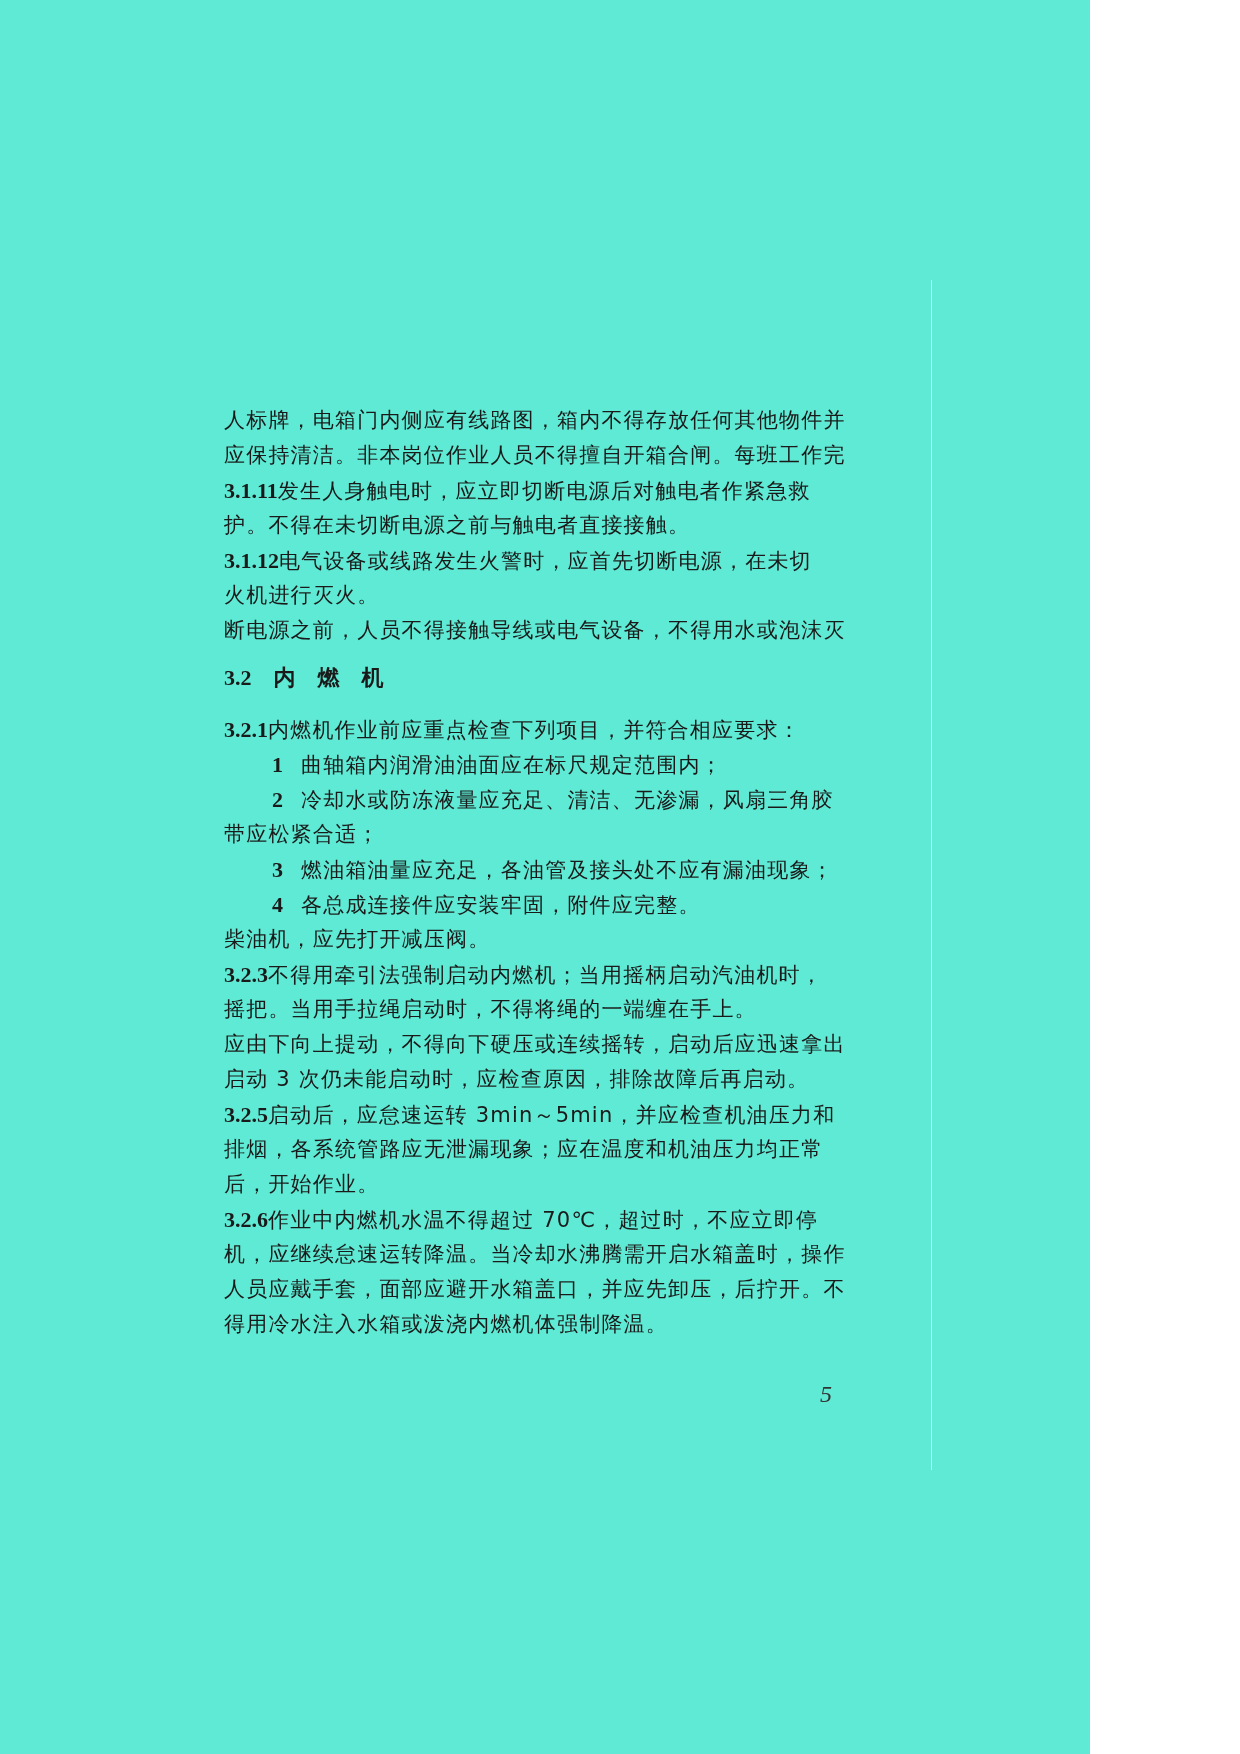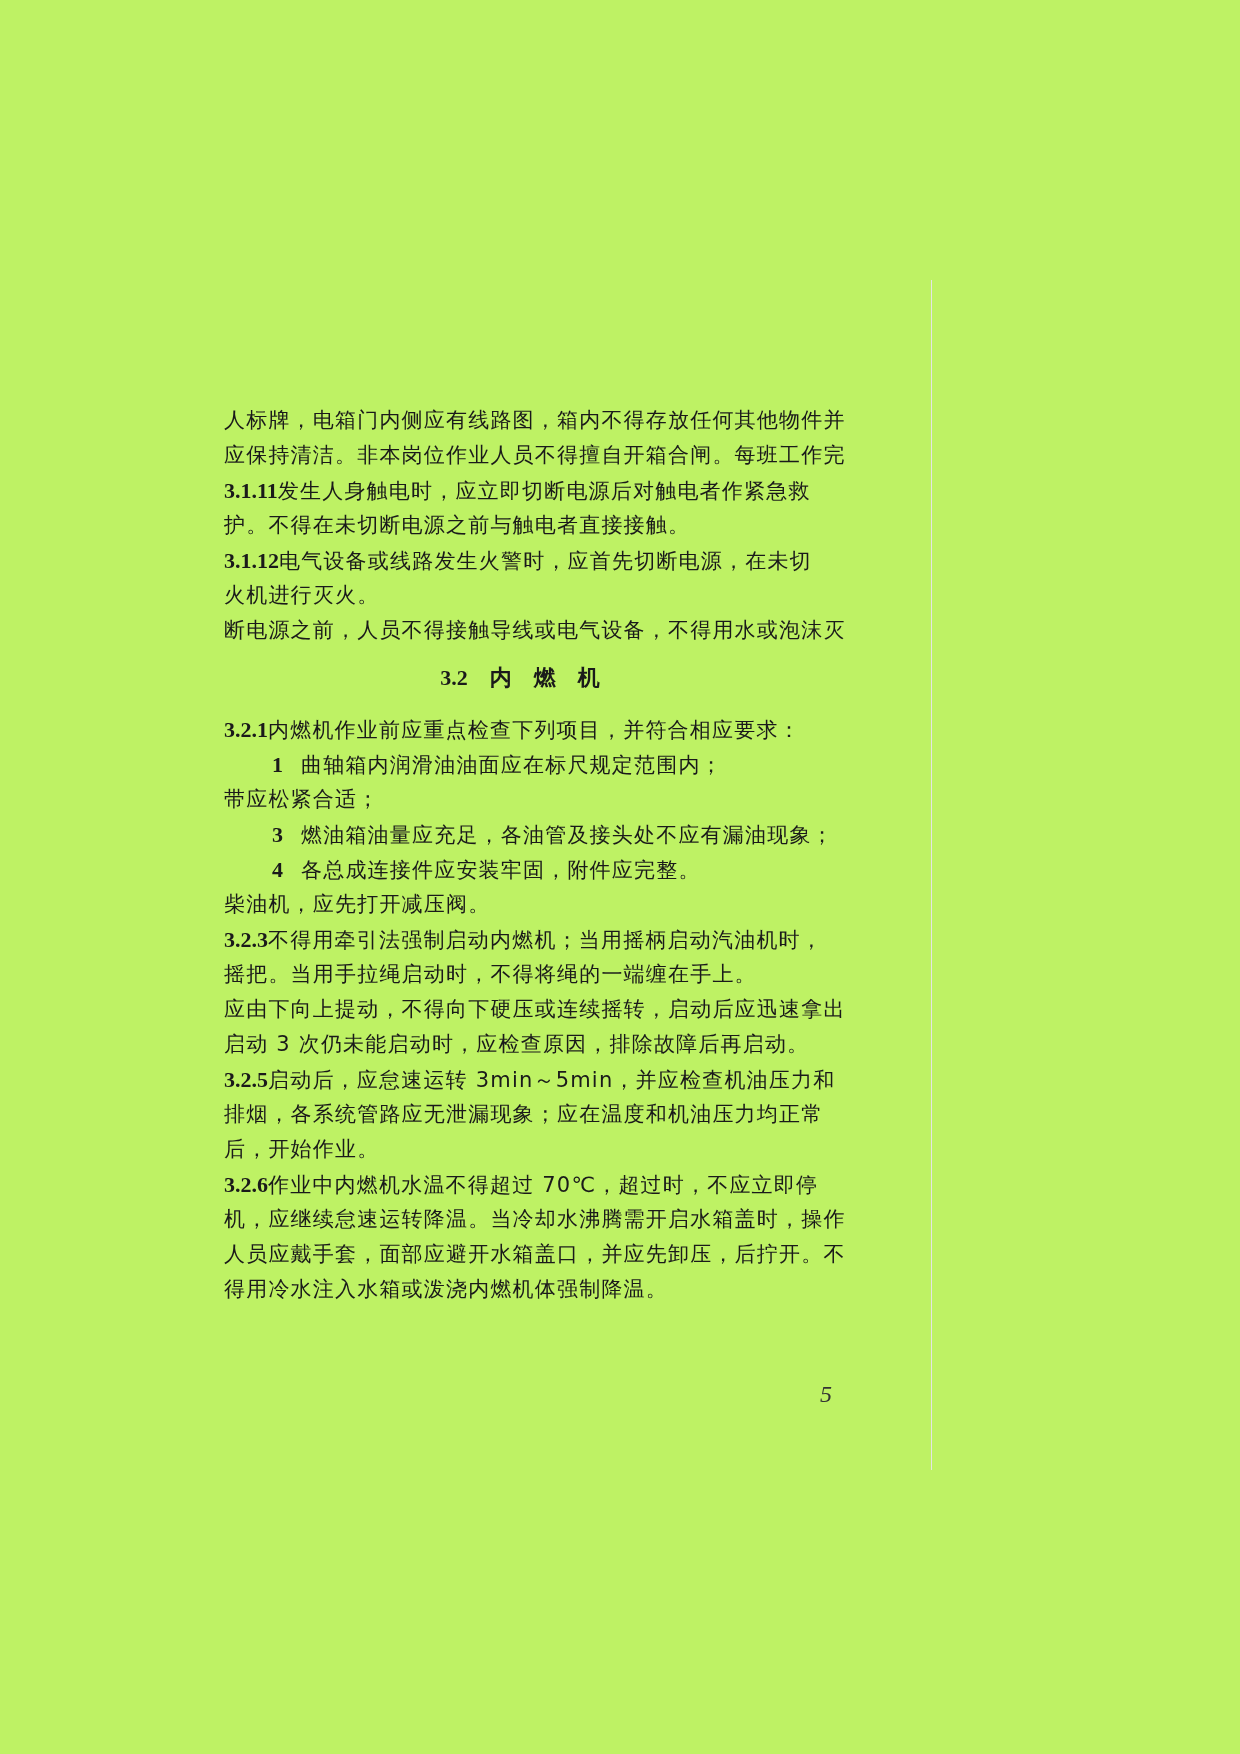--- a/index.html
+++ b/index.html
@@ -11,22 +11,22 @@
       width: 1240px;
       height: 1754px;
       position: relative;
       overflow: hidden;
       font-family: "DejaVu Sans", "Liberation Sans", sans-serif;
       color: #1a1a1a;
     }
     .page {
       position: absolute;
       left: 0; top: 0;
-      width: 1240px; height: 1754px;
-      background: #bef264;
+      width: 1090px; height: 1754px;
+      background: #5eead4;
     }
     .binding-line {
       position: absolute;
       left: 931px;
       top: 280px;
       width: 1px;
       height: 1190px;
       background: #e4e4e4;
     }
     .text-block {
@@ -54,21 +54,21 @@
     .item-no {
       font-family: "Liberation Serif", "DejaVu Serif", serif;
       font-weight: bold;
       font-size: 22px;
       letter-spacing: 0;
       margin-right: 18px;
     }
     .section-heading {
       height: 56px;
       line-height: 56px;
-      text-align: center;
+      text-align: left;
       font-size: 22px;
       margin-top: 2px;
       margin-bottom: 6px;
       width: 614px;
     }
     .section-heading .sec-no {
       font-family: "Liberation Serif", "DejaVu Serif", serif;
       font-weight: bold;
       font-size: 22px;
       margin-right: 22px;
@@ -112,20 +112,23 @@
     <div class="section-heading">
       <span class="sec-no">3.2</span><span class="sec-title">内燃机</span>
     </div>
 
     <div class="line">
       <span class="clause-no">3.2.1</span><span>内燃机作业前应重点检查下列项目，并符合相应要求：</span>
     </div>
     <div class="line indent-item">
       <span class="item-no">1</span><span>曲轴箱内润滑油油面应在标尺规定范围内；</span>
     </div>
+    <div class="line indent-item">
+      <span class="item-no">2</span><span>冷却水或防冻液量应充足、清洁、无渗漏，风扇三角胶</span>
+    </div>
     <div class="line">带应松紧合适；</div>
     <div class="line indent-item">
       <span class="item-no">3</span><span>燃油箱油量应充足，各油管及接头处不应有漏油现象；</span>
     </div>
     <div class="line indent-item">
       <span class="item-no">4</span><span>各总成连接件应安装牢固，附件应完整。</span>
     </div>
 
     <div class="line">柴油机，应先打开减压阀。</div>
 

